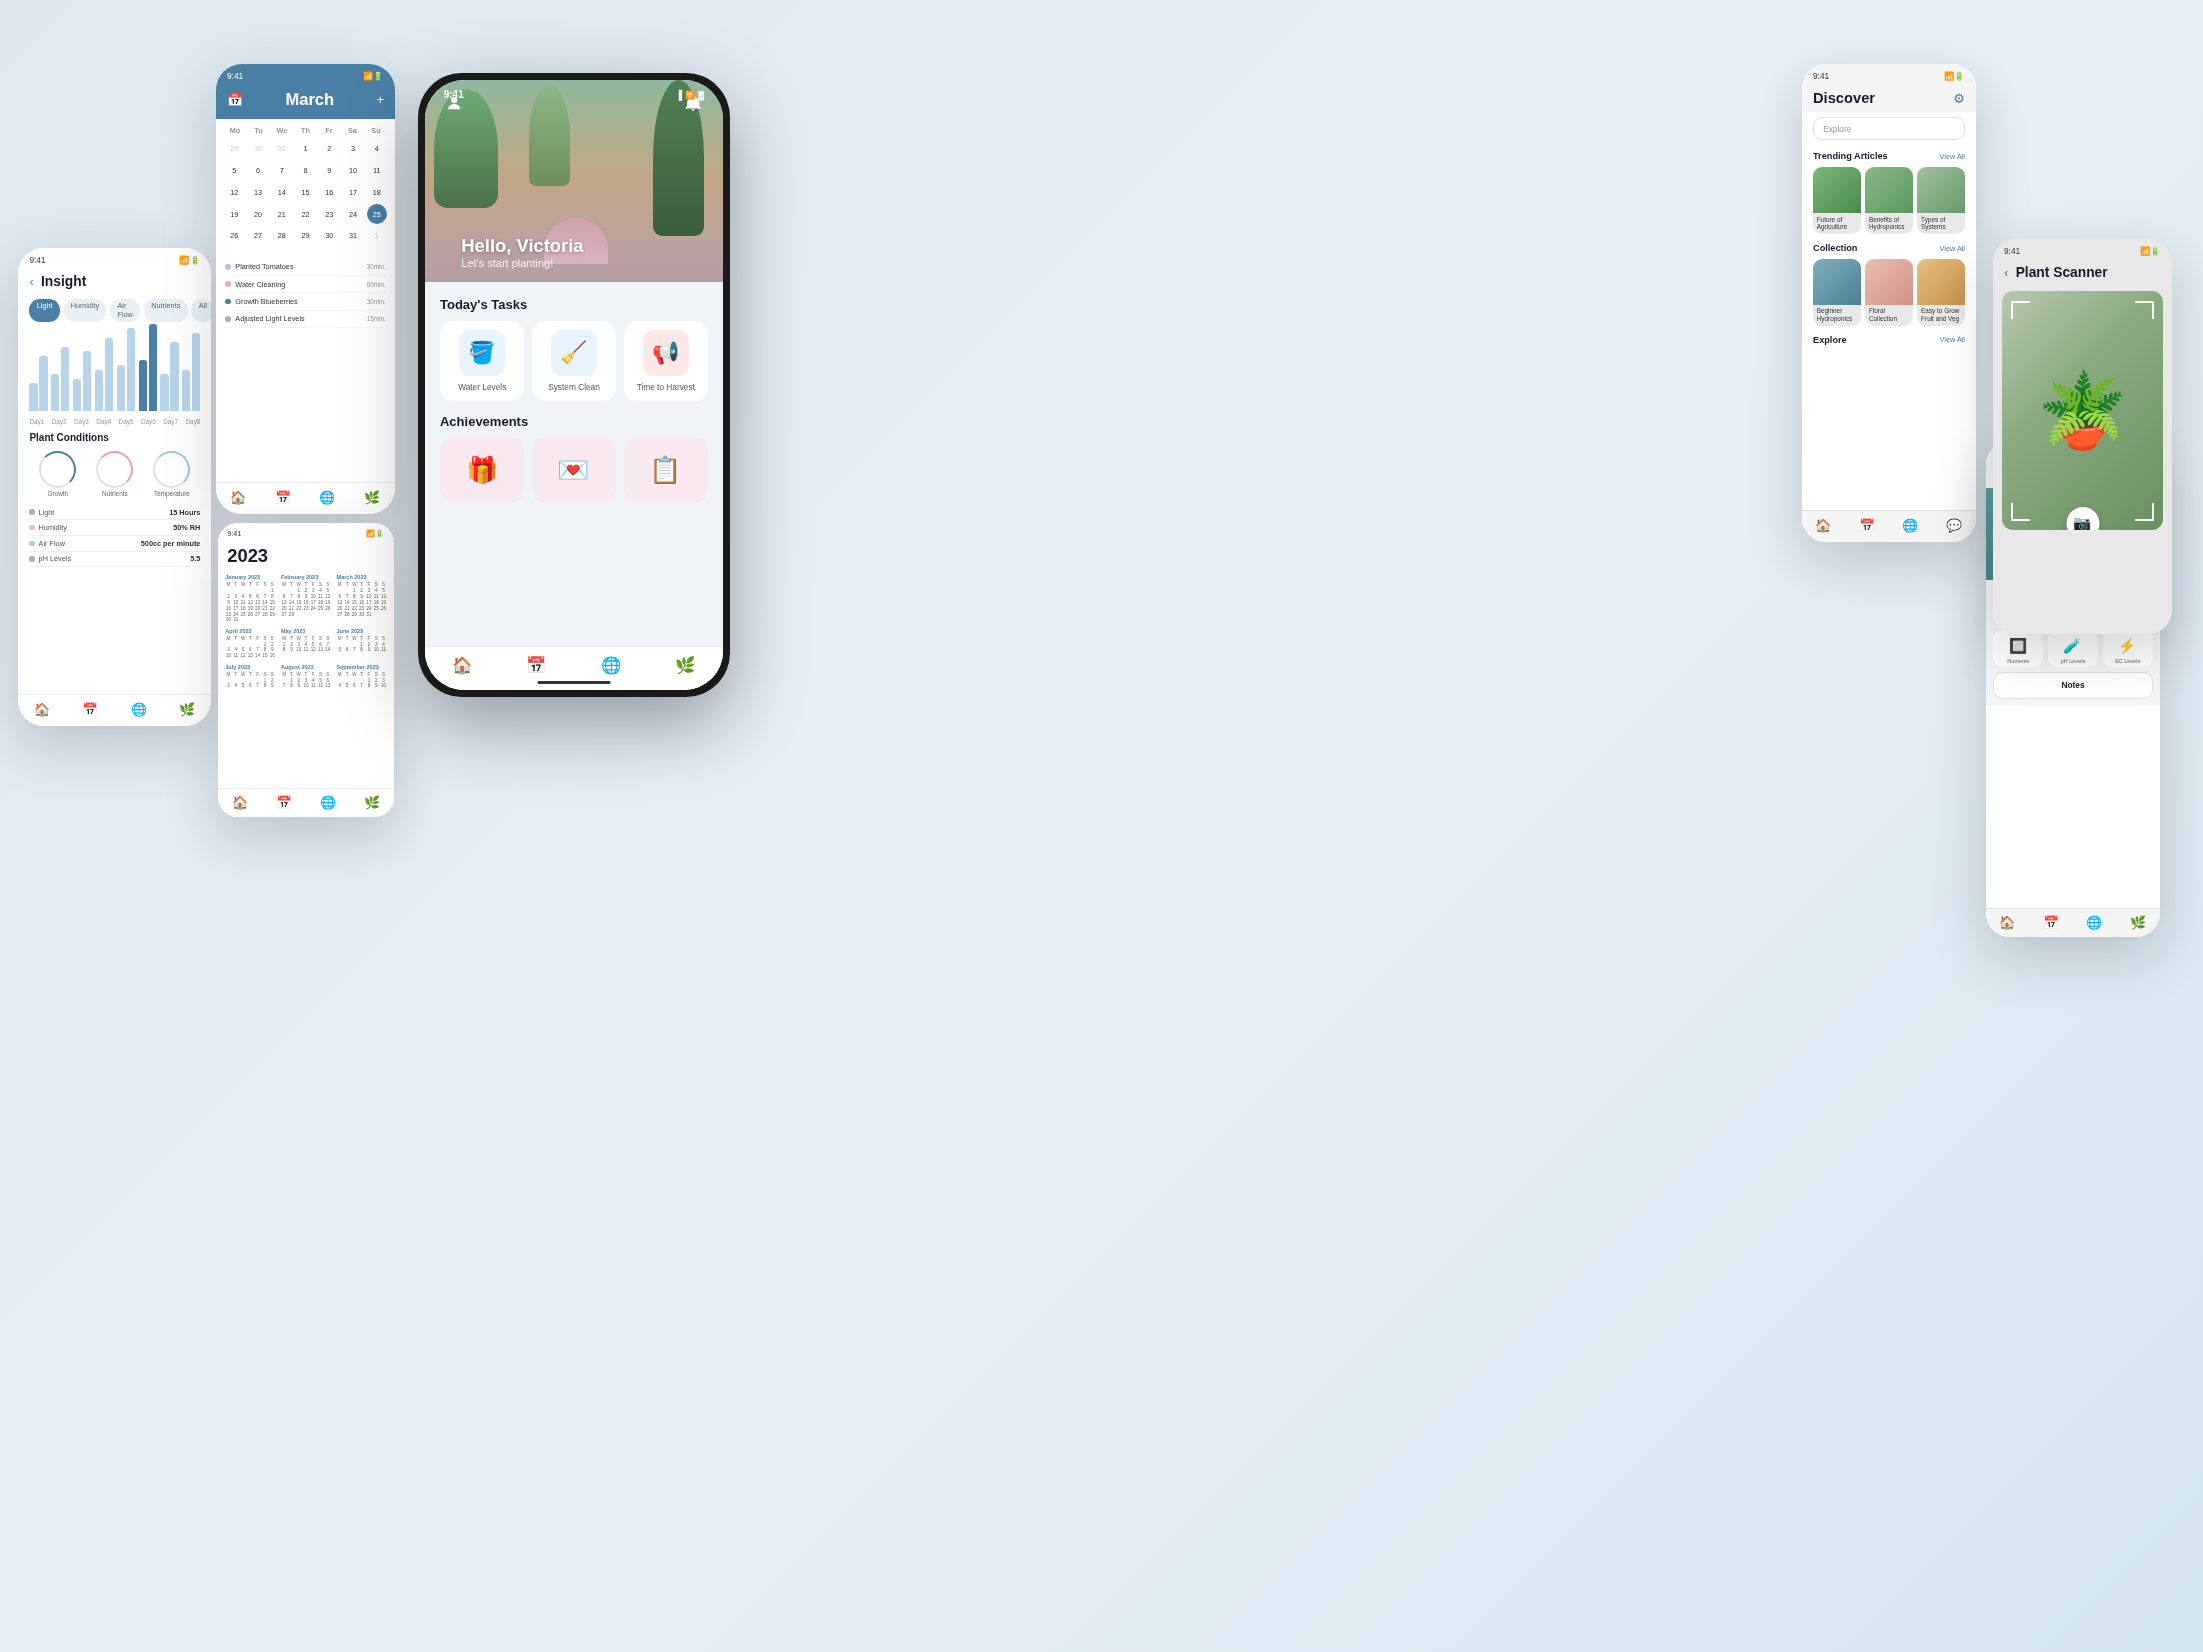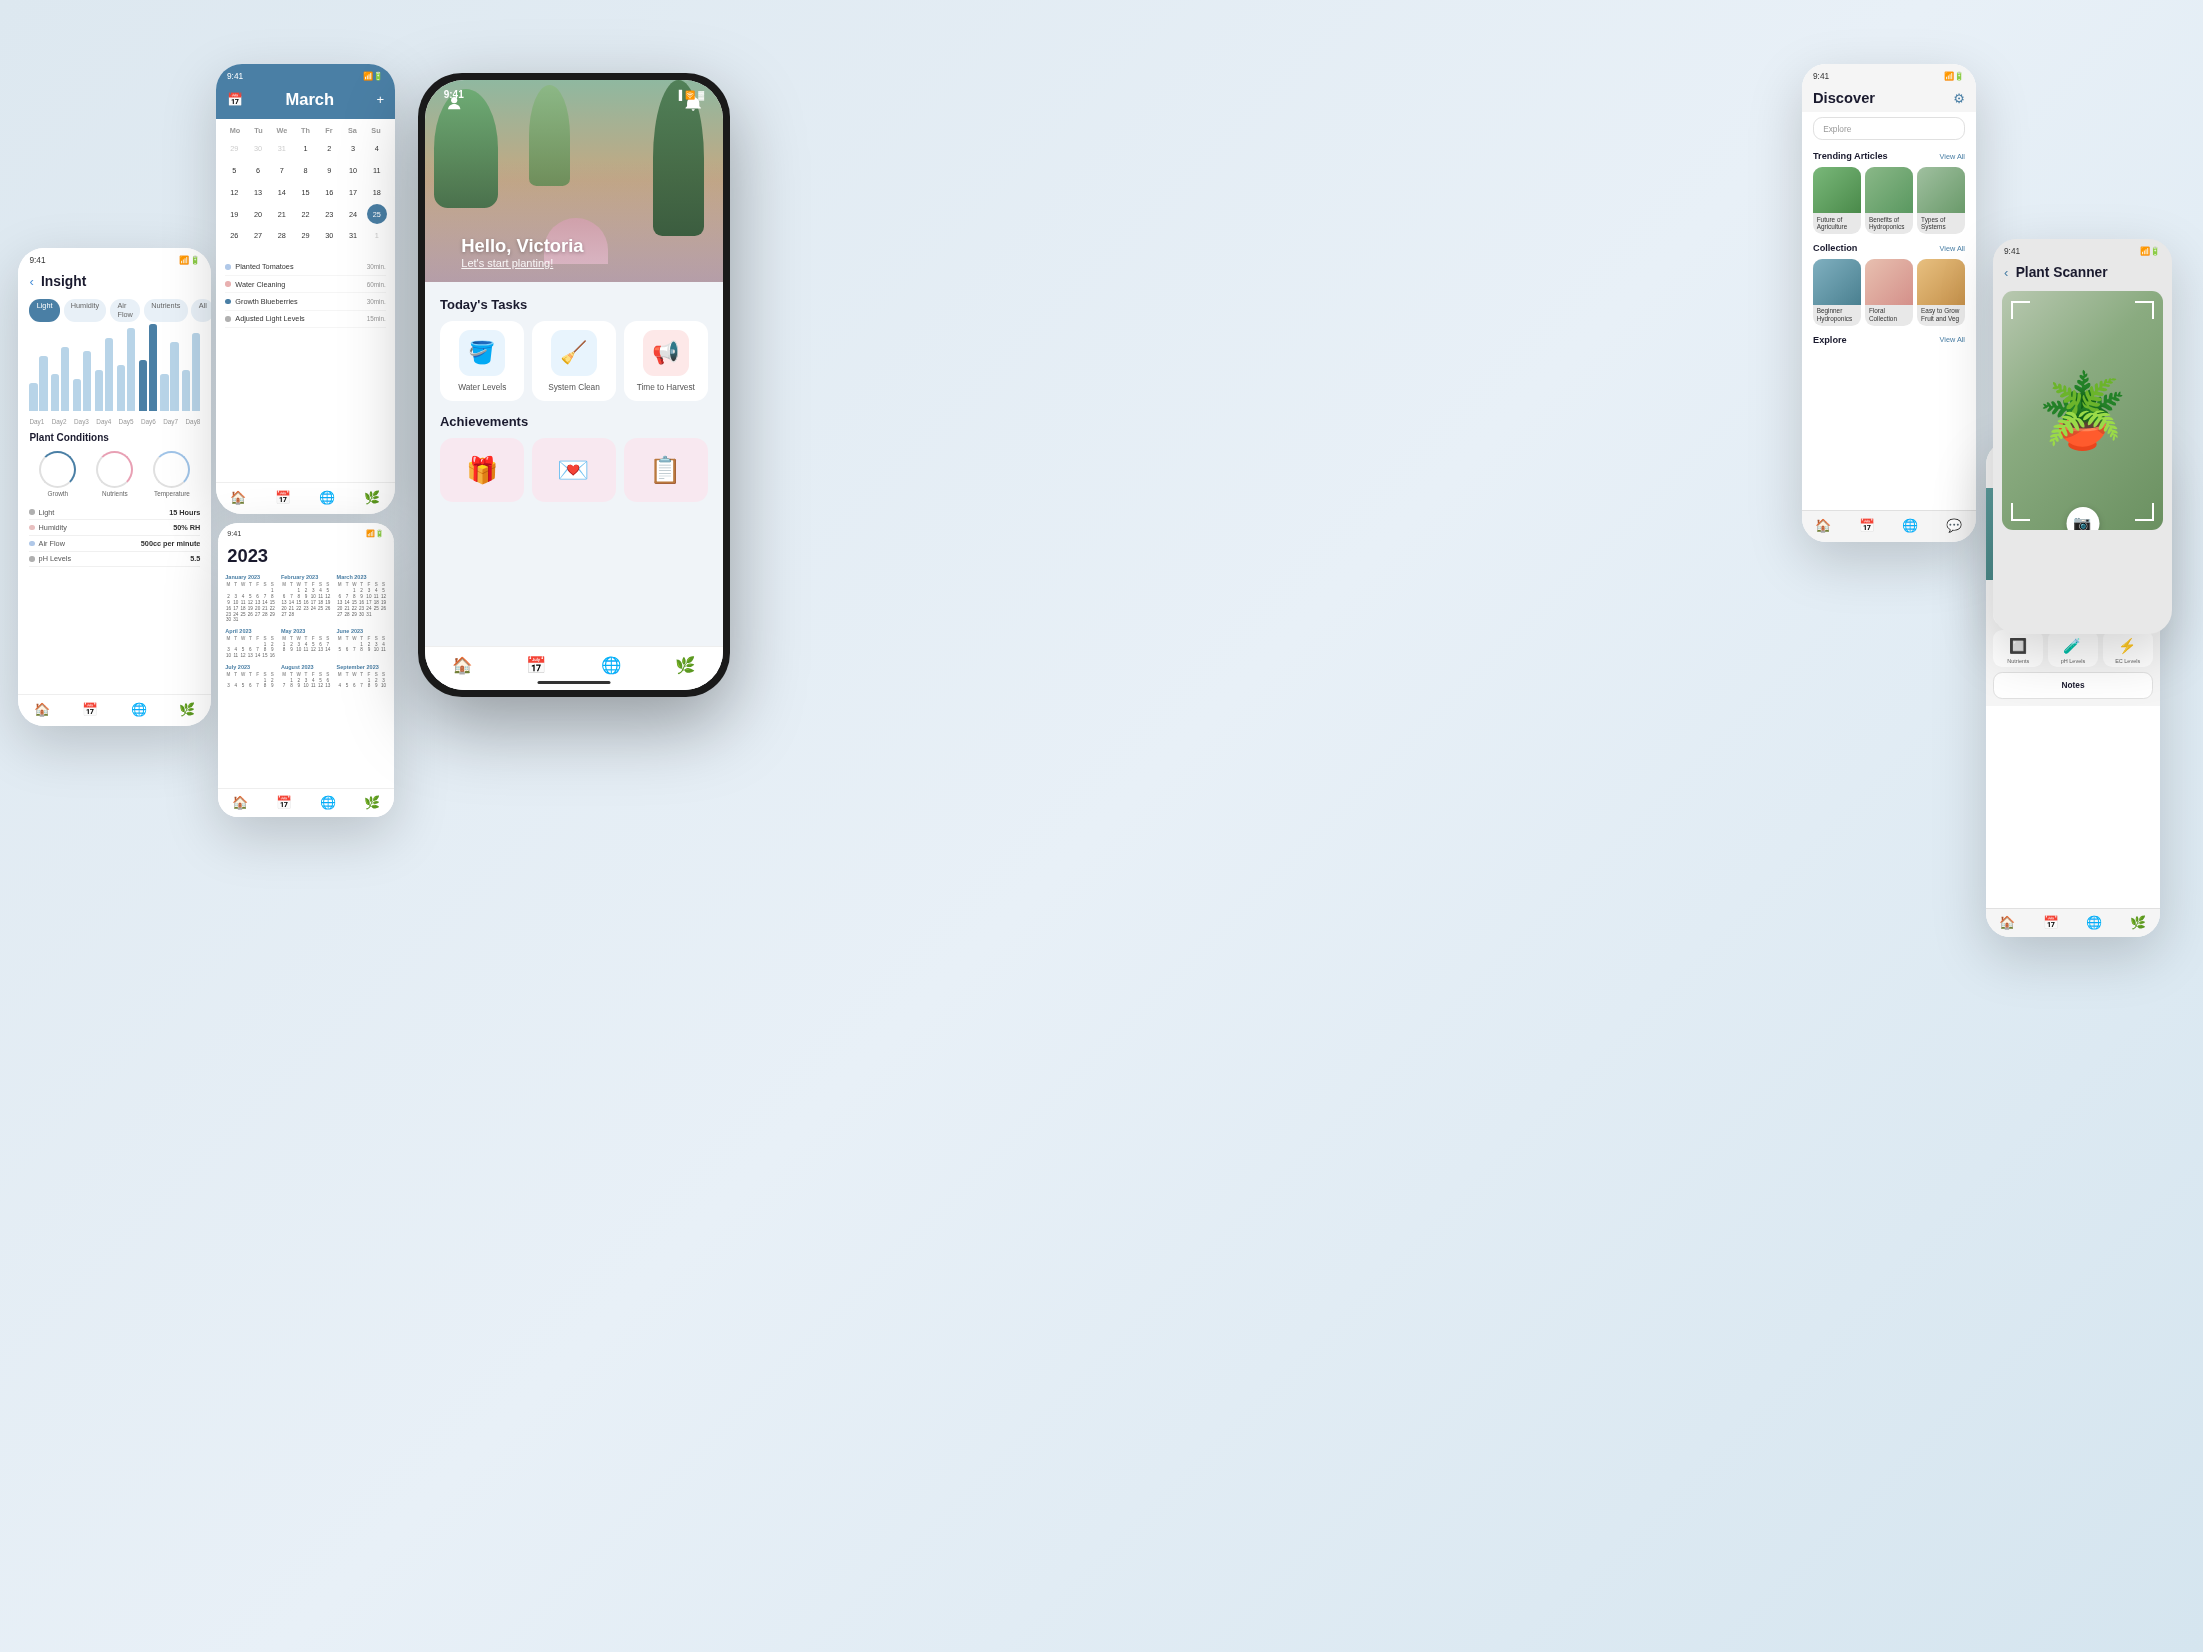--- a/index.html
+++ b/index.html
@@ -360,21 +360,20 @@
     }
     .hero-greeting {
       font-size: 18.4px;
       font-weight: 700;
       color: #fff;
       text-shadow: 0 0.9px 3.7px rgba(0,0,0,0.3);
     }
     .hero-sub {
       font-size: 11px;
       color: rgba(255,255,255,0.9);
-      text-decoration: underline;
     }
     .main-content {
       background: #f0f4f8;
       padding: 14.7px;
       height: calc(100% - 202px);
       overflow: hidden;
     }
     .section-title {
       font-size: 13px;
       font-weight: 700;

